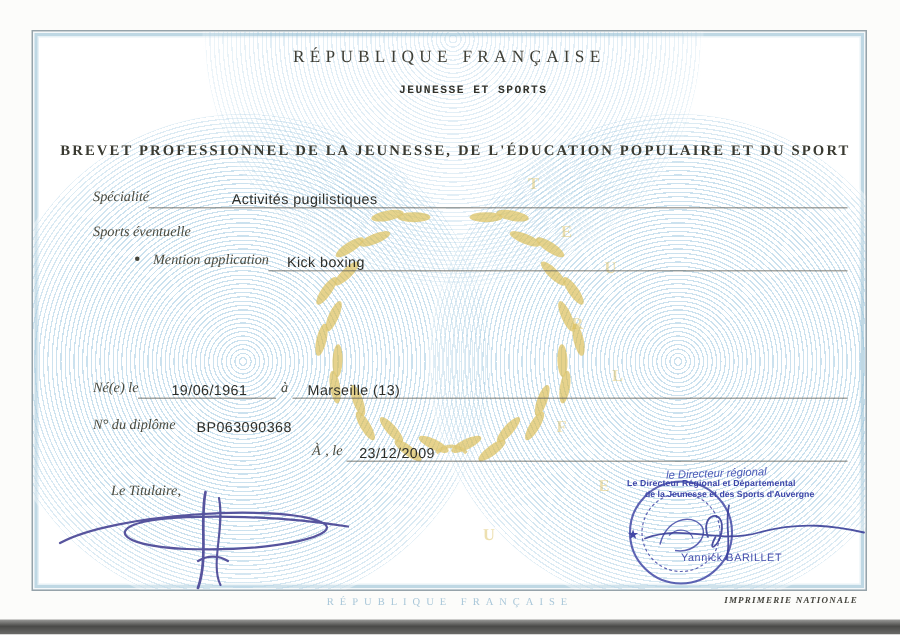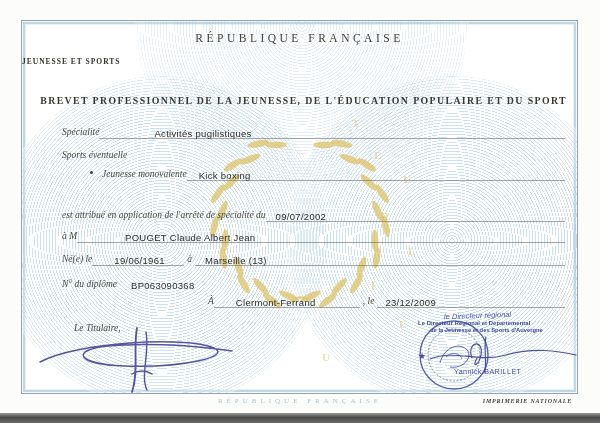--- a/index.html
+++ b/index.html
@@ -27,22 +27,22 @@
   .ros-right{left:265px;top:55px;width:330px;height:330px;}
   .ros-top{left:115px;top:-160px;width:330px;height:330px;opacity:.55;}
   
   .wm{position:absolute;z-index:1;color:#d8bb54;opacity:.45;font-weight:bold;
       font-family:"Liberation Serif", serif;font-size:11px;}
   
   #wreath{position:absolute;left:183px;top:103px;z-index:1;opacity:.78;}
   
   .country{position:absolute;top:11px;left:0;width:100%;text-align:center;z-index:2;
     font-size:11.5px;letter-spacing:3.5px;color:#3f3f36;}
-  .ministry{position:absolute;top:36px;left:0;width:100%;text-align:left;z-index:2;
-    font-family:Liberation Serif, serif;font-weight:bold;font-size:7.5px;
+  .ministry{position:absolute;top:36px;left:16px;width:100%;text-align:center;z-index:2;
+    font-family:Liberation Mono, monospace;font-weight:bold;font-size:7.5px;
     letter-spacing:1px;color:#33332c;}
   .main-title{position:absolute;top:74px;left:10px;width:535px;text-align:right;z-index:2;
     font-size:9.8px;font-weight:bold;letter-spacing:1.4px;color:#3a3a31;}
   
   .row{position:absolute;left:40px;right:12px;display:flex;align-items:center;z-index:2;
     font-size:9.5px;font-style:italic;color:#4a4a3f;height:14px;}
   .row .lbl{flex:0 0 auto;white-space:nowrap;}
   .rule{flex:1 1 auto;border-bottom:1px solid rgba(95,95,88,.55);height:13px;
     display:flex;align-items:flex-end;white-space:nowrap;}
   .rule.fixed{flex:0 0 auto;}
@@ -147,62 +147,47 @@
         <span class="val" style="margin-left:55px">Activités pugilistiques</span>
       </span>
     </div>
 
     <div class="row r-mev">
       <span class="lbl">Sports éventuelle</span>
     </div>
 
     <div class="row r-mono">
       <span class="bullet"></span>
-      <span class="lbl">Jeunesse monovalente</span>
+      <span class="lbl">Mention application</span>
       <span class="rule">
         <span class="val" style="margin-left:12px">Kick boxing</span>
       </span>
     </div>
 
 
-    <div class="row r-arr">
-      <span class="lbl">est attribué en application de l'arrêté de spécialité du</span>
-      <span class="rule">
-        <span class="val" style="margin-left:10px">09/07/2002</span>
-      </span>
-    </div>
-
-    <div class="row r-am">
-      <span class="lbl">à M</span>
-      <span class="rule">
-        <span class="val" style="margin-left:48px">POUGET Claude Albert Jean</span>
-      </span>
-    </div>
+
 
     <div class="row r-ne">
       <span class="lbl">Né(e) le</span>
       <span class="rule fixed" style="width:92px">
         <span class="val" style="margin-left:22px">19/06/1961</span>
       </span>
       <span class="conn">à</span>
       <span class="rule">
         <span class="val" style="margin-left:10px">Marseille (13)</span>
       </span>
     </div>
 
     <div class="row r-num">
       <span class="lbl">N° du diplôme</span>
       <span class="val" style="margin-left:14px">BP063090368</span>
     </div>
 
     <div class="row r-fait">
       <span class="lbl">À</span>
-      <span class="rule fixed" style="width:146px">
-        <span class="val" style="margin-left:22px">Clermont-Ferrand</span>
-      </span>
       <span class="conn">, le</span>
       <span class="rule">
         <span class="val" style="margin-left:8px">23/12/2009</span>
       </span>
     </div>
 
     <div class="titulaire">Le Titulaire,</div>
     <svg id="holder-sig" width="215" height="70" viewBox="0 0 215 70">
       <g fill="none" stroke="#4a4796" stroke-width="1.5" stroke-linecap="round" opacity="0.92">
         <path d="M4 38 C 40 18, 150 12, 178 24 C 196 32, 150 44, 88 42 C 40 40, 34 26, 72 22 C 100 19, 150 20, 196 27"></path>

